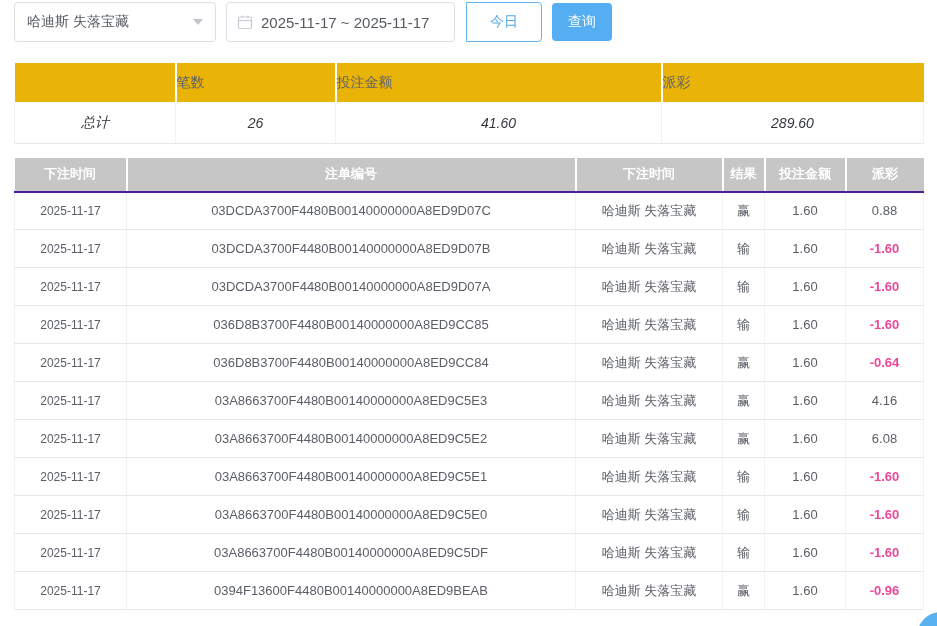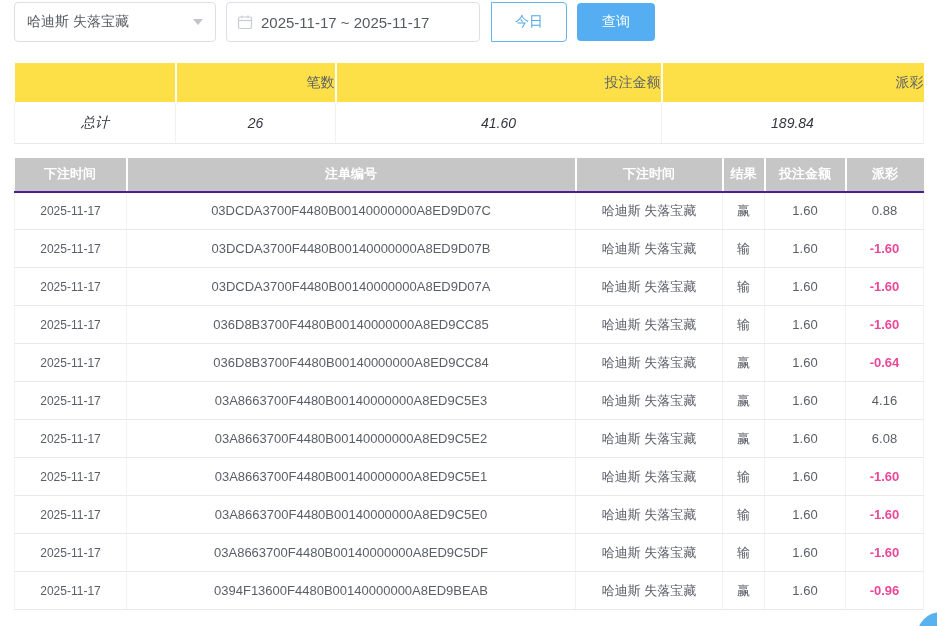--- a/index.html
+++ b/index.html
@@ -21,21 +21,21 @@
     padding: 0 12px; cursor: pointer; background: #fff;
   }
   .select-box .sel-text { flex: 1; font-size: 14px; color: #555a61; }
   .caret {
     width: 0; height: 0;
     border-left: 5px solid transparent;
     border-right: 5px solid transparent;
     border-top: 6px solid #c0c4cc;
   }
   .date-box {
-    width: 254px; height: 40px; margin-left: 10px;
+    width: 229px; height: 40px; margin-left: 10px;
     border: 1px solid #dcdfe6; border-radius: 4px;
     display: flex; align-items: center;
     padding: 0 10px; background: #fff; cursor: pointer;
   }
   .date-box svg { flex: 0 0 auto; margin-right: 8px; }
   .date-box .date-text { font-size: 15px; color: #555a61; white-space: nowrap; }
 
   .btn-group { display: flex; margin-left: 11px; height: 40px; border-radius: 9px; }
   .seg {
     height: 40px; padding: 0 23px;
@@ -44,32 +44,32 @@
     color: #c3c7cd; cursor: pointer; outline: none;
     font-family: inherit;
   }
   .seg:first-child { border-left-width: 1px; border-radius: 4px 0 0 4px; }
   .seg:last-child { border-radius: 0 4px 4px 0; }
   .seg.active {
     color: #53a8e8; border: 1px solid #63b3ef;
     position: relative; z-index: 1;
   }
   .search-btn {
-    margin-left: 10px; width: 78px; height: 38px;
+    margin-left: 10px; width: 60px; height: 38px;
     background: #55aef2; color: #fff; font-size: 14px;
     border: none; border-radius: 4px; cursor: pointer;
     font-family: inherit;
   }
 
   
   table { border-collapse: collapse; table-layout: fixed; width: 909px; }
   .summary { margin-top: 21px; }
   .summary th {
-    height: 40px; background: #fde047; font-weight: normal;
-    font-size: 14px; color: #5f6368; text-align: right;
+    height: 40px; background: #eab308; font-weight: normal;
+    font-size: 14px; color: #5f6368; text-align: left;
     border-right: 2px solid #fff; border-bottom: 2px solid #fff;
   }
   .summary th:last-child { border-right: none; }
   .summary td {
     height: 40px; text-align: center; font-size: 14px; color: #33373d;
     border-bottom: 1px solid #e9e9e9; border-right: 1px solid #f1f1f1;
     background: #fff;
     font-style: italic;
   }
   .summary td:first-child { border-left: 1px solid #f1f1f1; }
@@ -140,21 +140,21 @@
         <th>笔数</th>
         <th>投注金额</th>
         <th>派彩</th>
       </tr>
     </thead>
     <tbody>
       <tr>
         <td>总计</td>
         <td>26</td>
         <td>41.60</td>
-        <td>189.84</td>
+        <td>289.60</td>
       </tr>
     </tbody>
   </table>
 
   <table class="records">
     <colgroup>
         <col style="width:112px">
         <col style="width:449px">
         <col style="width:147px">
         <col style="width:42px">

